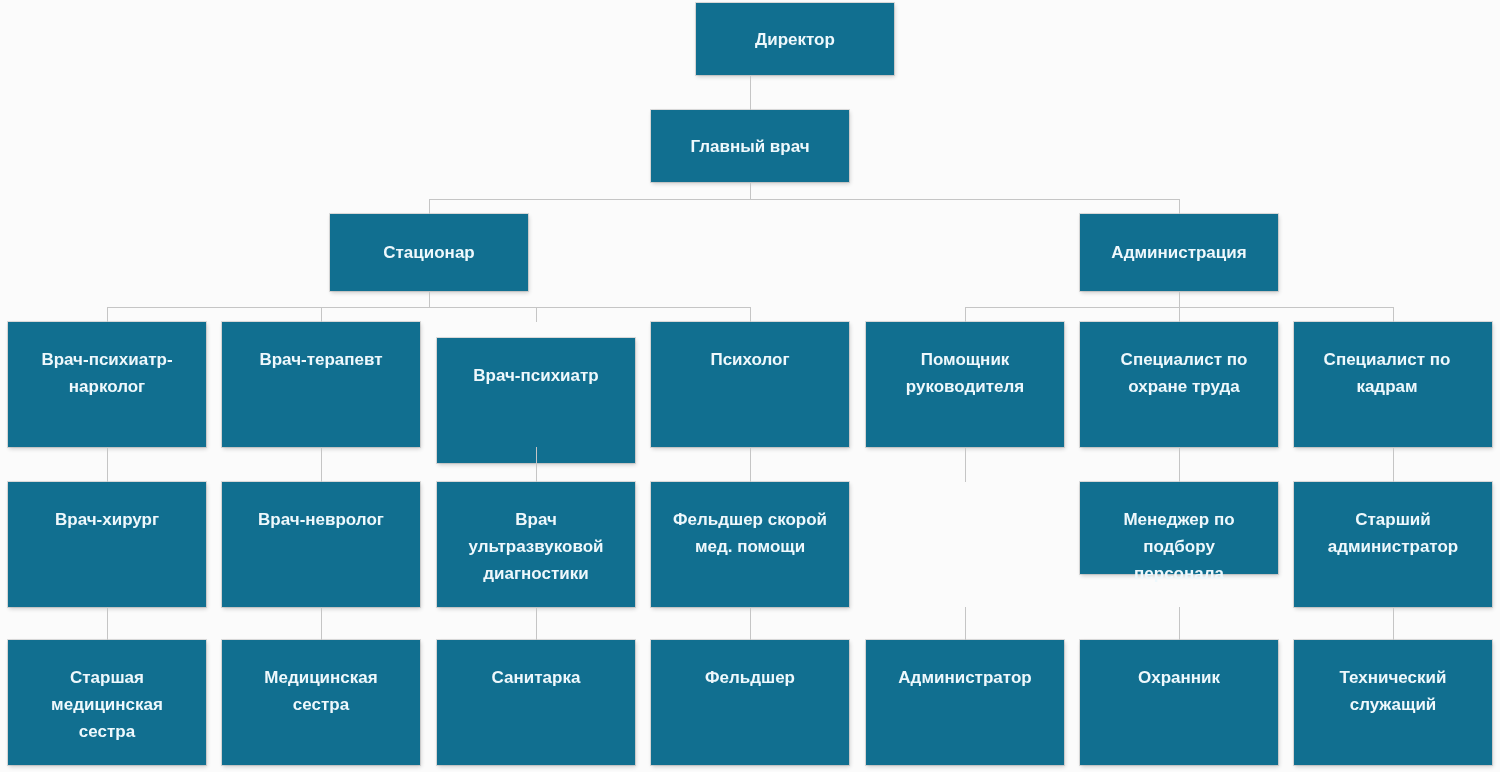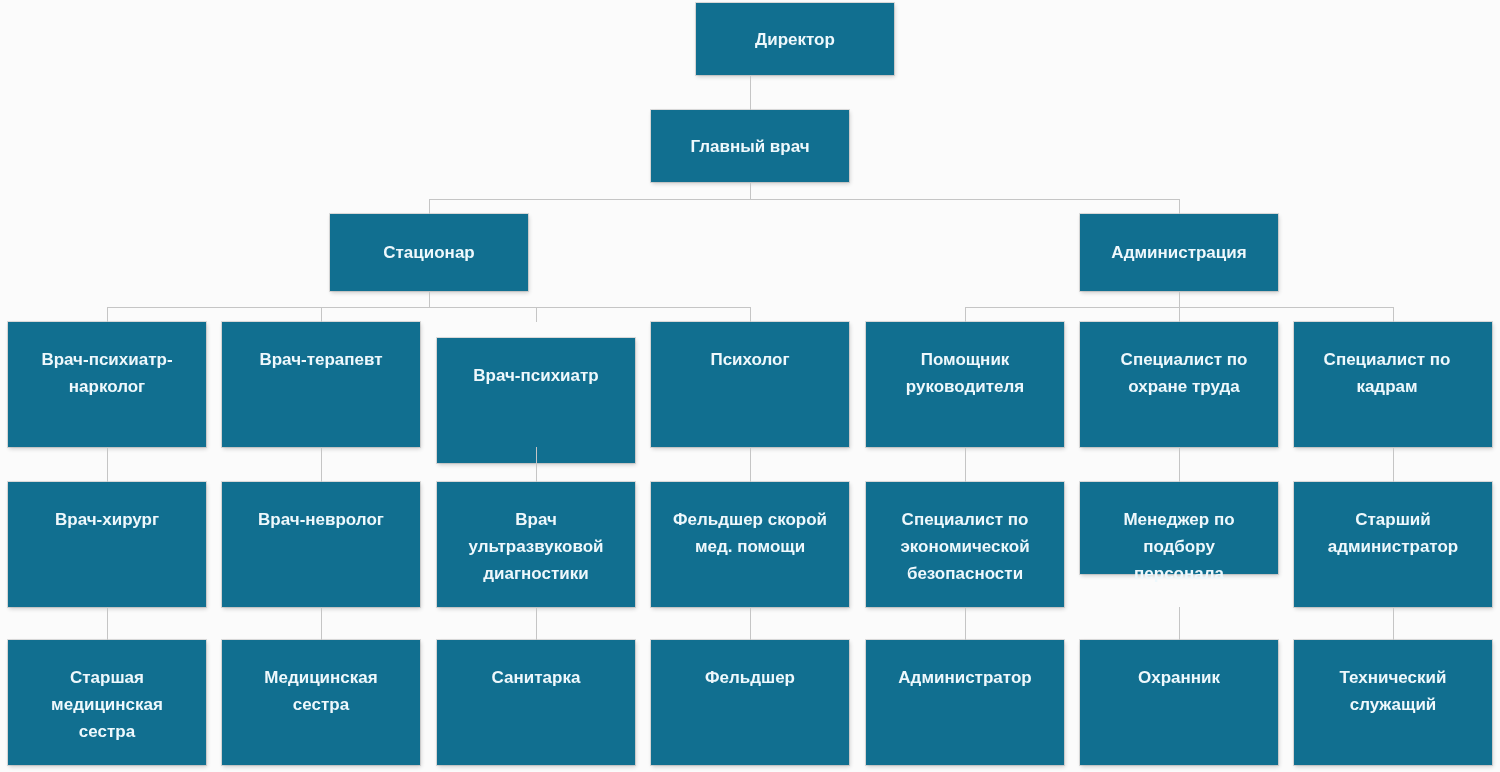--- a/index.html
+++ b/index.html
@@ -66,21 +66,20 @@
   <div class="node tall" style="left:437px;  top:338px; width:198px; height:125px;"><span>Врач-психиатр</span></div>
   <div class="node tall" style="left:651px;  top:322px; width:198px; height:125px;"><span>Психолог</span></div>
   <div class="node tall" style="left:866px;  top:322px; width:198px; height:125px;"><span>Помощник руководителя</span></div>
   <div class="node tall" style="left:1080px; top:322px; width:198px; height:125px;padding-left:30px;"><span>Специалист по охране труда</span></div>
   <div class="node tall" style="left:1294px; top:322px; width:198px; height:125px;padding-left:8px;"><span>Специалист по кадрам</span></div>
 
   <div class="node tall" style="left:8px;    top:482px; width:198px; height:125px;"><span>Врач-хирург</span></div>
   <div class="node tall" style="left:222px;  top:482px; width:198px; height:125px;"><span>Врач-невролог</span></div>
   <div class="node tall" style="left:437px;  top:482px; width:198px; height:125px;"><span>Врач ультразвуковой диагностики</span></div>
   <div class="node tall" style="left:651px;  top:482px; width:198px; height:125px;"><span>Фельдшер скорой мед. помощи</span></div>
-  <div class="node tall" style="left:866px;  top:482px; width:198px; height:125px;"><span>Специалист по экономической безопасности</span></div>
   <div class="node tall" style="left:1080px; top:482px; width:198px; height:92px;"><span>Менеджер по подбору персонала</span></div>
   <div class="node tall" style="left:1294px; top:482px; width:198px; height:125px;"><span>Старший администратор</span></div>
 
   <div class="node tall" style="left:8px;    top:640px; width:198px; height:125px;"><span>Старшая медицинская сестра</span></div>
   <div class="node tall" style="left:222px;  top:640px; width:198px; height:125px;"><span>Медицинская сестра</span></div>
   <div class="node tall" style="left:437px;  top:640px; width:198px; height:125px;"><span>Санитарка</span></div>
   <div class="node tall" style="left:651px;  top:640px; width:198px; height:125px;"><span>Фельдшер</span></div>
   <div class="node tall" style="left:866px;  top:640px; width:198px; height:125px;"><span>Администратор</span></div>
   <div class="node tall" style="left:1080px; top:640px; width:198px; height:125px;"><span>Охранник</span></div>
   <div class="node tall" style="left:1294px; top:640px; width:198px; height:125px;"><span>Технический служащий</span></div>

